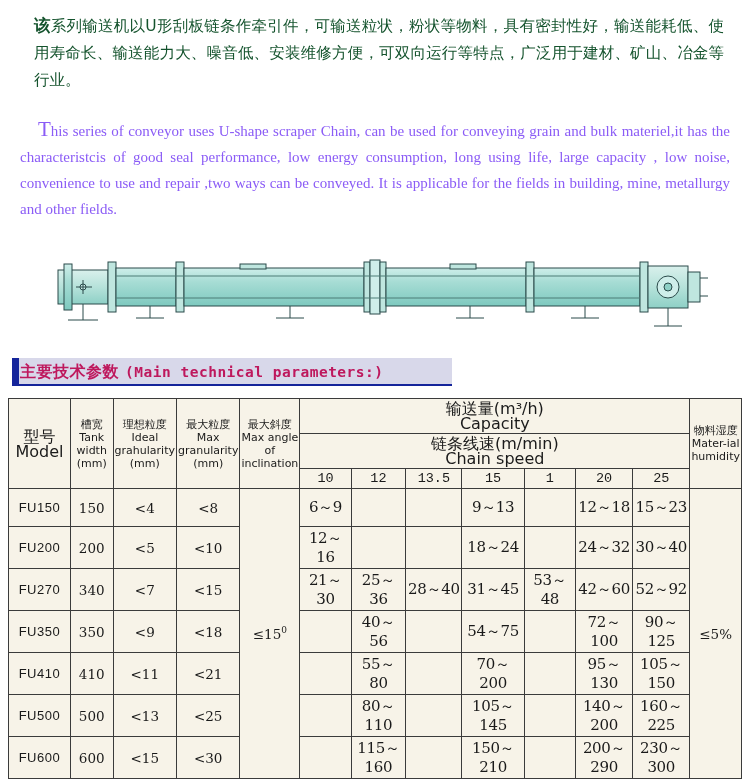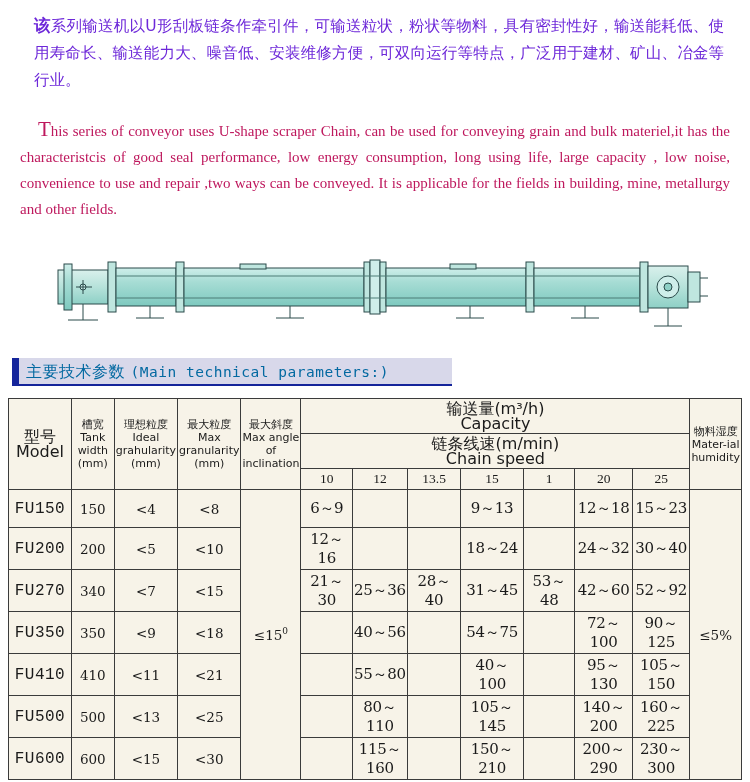--- a/index.html
+++ b/index.html
@@ -11,31 +11,31 @@
     overflow:hidden;
     position:relative;
   }
   .cn-para{
     position:absolute;
     left:34px; top:12px; width:690px;
     font-family:"DejaVu Sans", sans-serif;
     font-size:15.5px;
     line-height:27px;
     text-align:justify;
-    color:#6d28d9;
+    color:#14532d;
   }
   .cn-para .lead{font-weight:bold;font-size:16.5px;}
   .en-para{
     position:absolute;
     left:20px; top:118px; width:710px;
     font-family:"Liberation Serif", serif;
     font-size:15px;
     line-height:26px;
     text-align:justify;
-    color:#be185d;
+    color:#8b5cf6;
   }
   .en-para .dropcap{
     font-size:21px;
     line-height:21px;
   }
   .en-indent{ padding-left:18px; }
 
   
   .drawing{
     position:absolute;
@@ -48,25 +48,25 @@
     position:absolute;
     left:12px; top:358px;
     width:440px; height:28px;
     background:#d8d8ea;
     border-left:7px solid #15259b;
     border-bottom:2px solid #15259b;
     box-sizing:border-box;
   }
   .sec-title{
     position:absolute;
-    left:26px; top:362px;
+    left:20px; top:362px;
     font-family:"DejaVu Sans", sans-serif;
     font-size:16px;
-    font-weight:normal;
-    color:#0369a1;
+    font-weight:bold;
+    color:#be185d;
     letter-spacing:0.5px;
     white-space:nowrap;
   }
   .sec-title .en{ font-family:"DejaVu Sans Mono", monospace; font-size:14.5px;}
 
   
   table.spec{
     position:absolute;
     left:8px; top:398px;
     width:734px;
@@ -86,35 +86,35 @@
     font-family:"DejaVu Sans", sans-serif;
     font-size:16px;
     line-height:15px;
   }
   td.headsm{
     font-family:"DejaVu Sans", sans-serif;
     font-size:11px;
     line-height:13px;
   }
   td.model{
-    font-family:Liberation Mono, monospace;
-    font-size:16px;
+    font-family:Liberation Sans, sans-serif;
+    font-size:13px;
     letter-spacing:0.5px;
   }
   td.val{
     font-family:"DejaVu Serif", serif;
     font-size:13.5px;
   }
   td.cap{
     font-family:"DejaVu Serif", serif;
     font-size:15px;
     letter-spacing:-0.3px;
   }
   td.speed{
-    font-family:Liberation Serif, serif;
+    font-family:Liberation Mono, monospace;
     font-size:13.5px;
   }
   .rowh{ height:38px; }
   sup{ font-size:9px; }
 </style>
 </head>
 <body>
 
 <div class="cn-para">
   <span class="lead">该</span><span>系列输送机以U形刮板链条作牵引件，可输送粒状，粉状等物料，具有密封性好，输送能耗低、使用寿命长、输送能力大、噪音低、安装维修方便，可双向运行等特点，广泛用于建材、矿山、冶金等行业。</span>
@@ -323,21 +323,21 @@
   </tr>
 
   <tr class="rowh">
     <td class="model">FU410</td>
     <td class="val">410</td>
     <td class="val">&lt;11</td>
     <td class="val">&lt;21</td>
     <td class="cap"></td>
     <td class="cap">55～80</td>
     <td class="cap"></td>
-    <td class="cap">40～100</td>
+    <td class="cap">70～200</td>
     <td class="cap"></td>
     <td class="cap">95～130</td>
     <td class="cap">105～150</td>
   </tr>
 
   <tr class="rowh">
     <td class="model">FU500</td>
     <td class="val">500</td>
     <td class="val">&lt;13</td>
     <td class="val">&lt;25</td>

